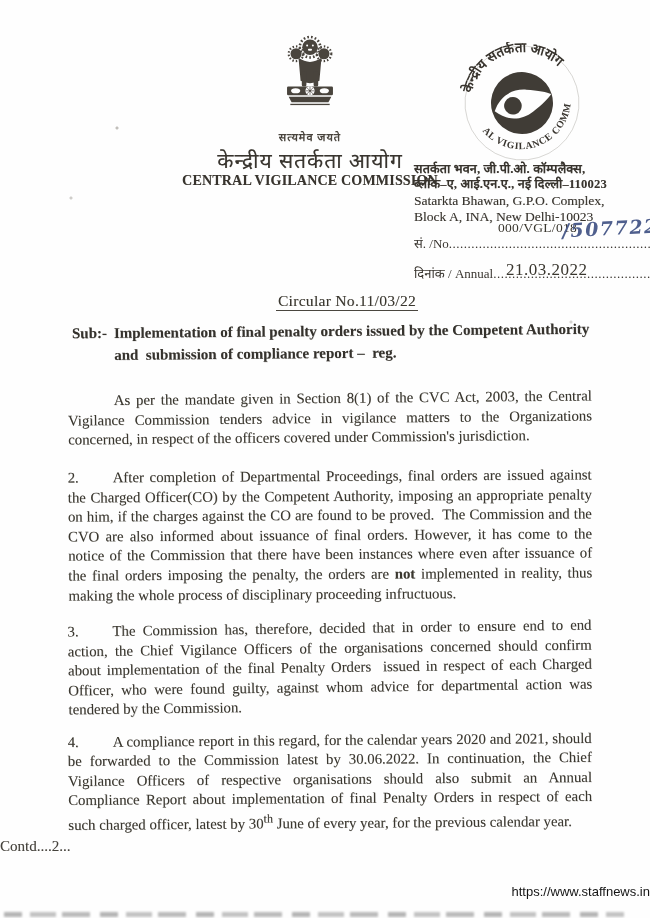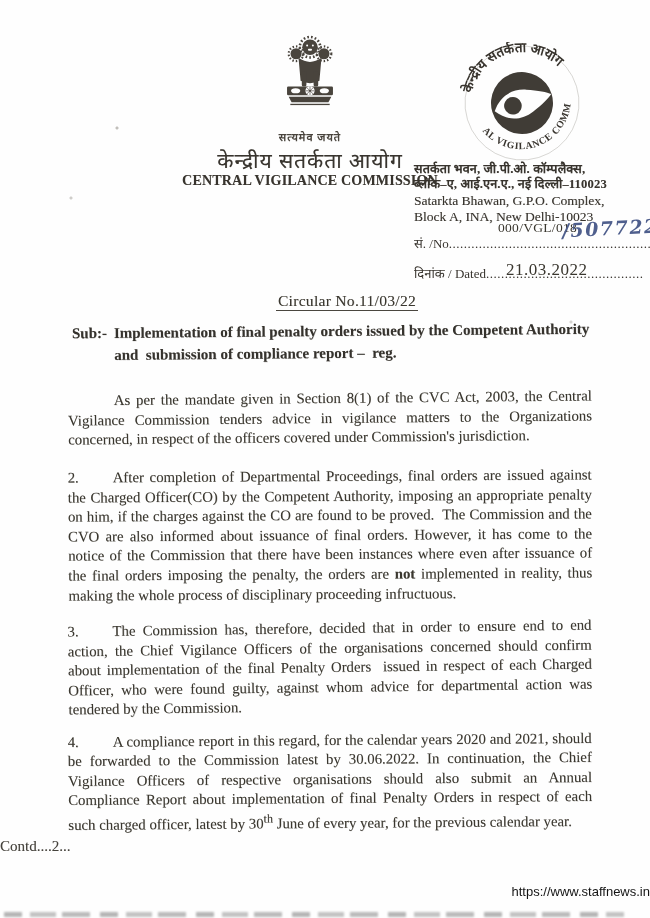--- a/index.html
+++ b/index.html
@@ -149,21 +149,21 @@
     <div class="addr-en">Block A, INA, New Delhi-10023</div>
   </div>
 
   <div class="no-line">
     <span>सं. /No</span><span class="no-dots">......................................................</span>
     <span class="no-typed">000/VGL/018</span>
     <span class="no-handwritten">/507722</span>
   </div>
 
   <div class="date-line">
-    <span>दिनांक / Dated</span><span class="date-dots">..........................................</span>
+    <span>दिनांक / Annual</span><span class="date-dots">..........................................</span>
     <span class="date-typed">21.03.2022</span>
   </div>
 
   <div class="title scan-soft">
     <span>Circular No.11/03/22</span>
   </div>
 
   <div class="subject scan-soft">
     <span class="subject-label">Sub:-</span>
     <div class="subject-body">

